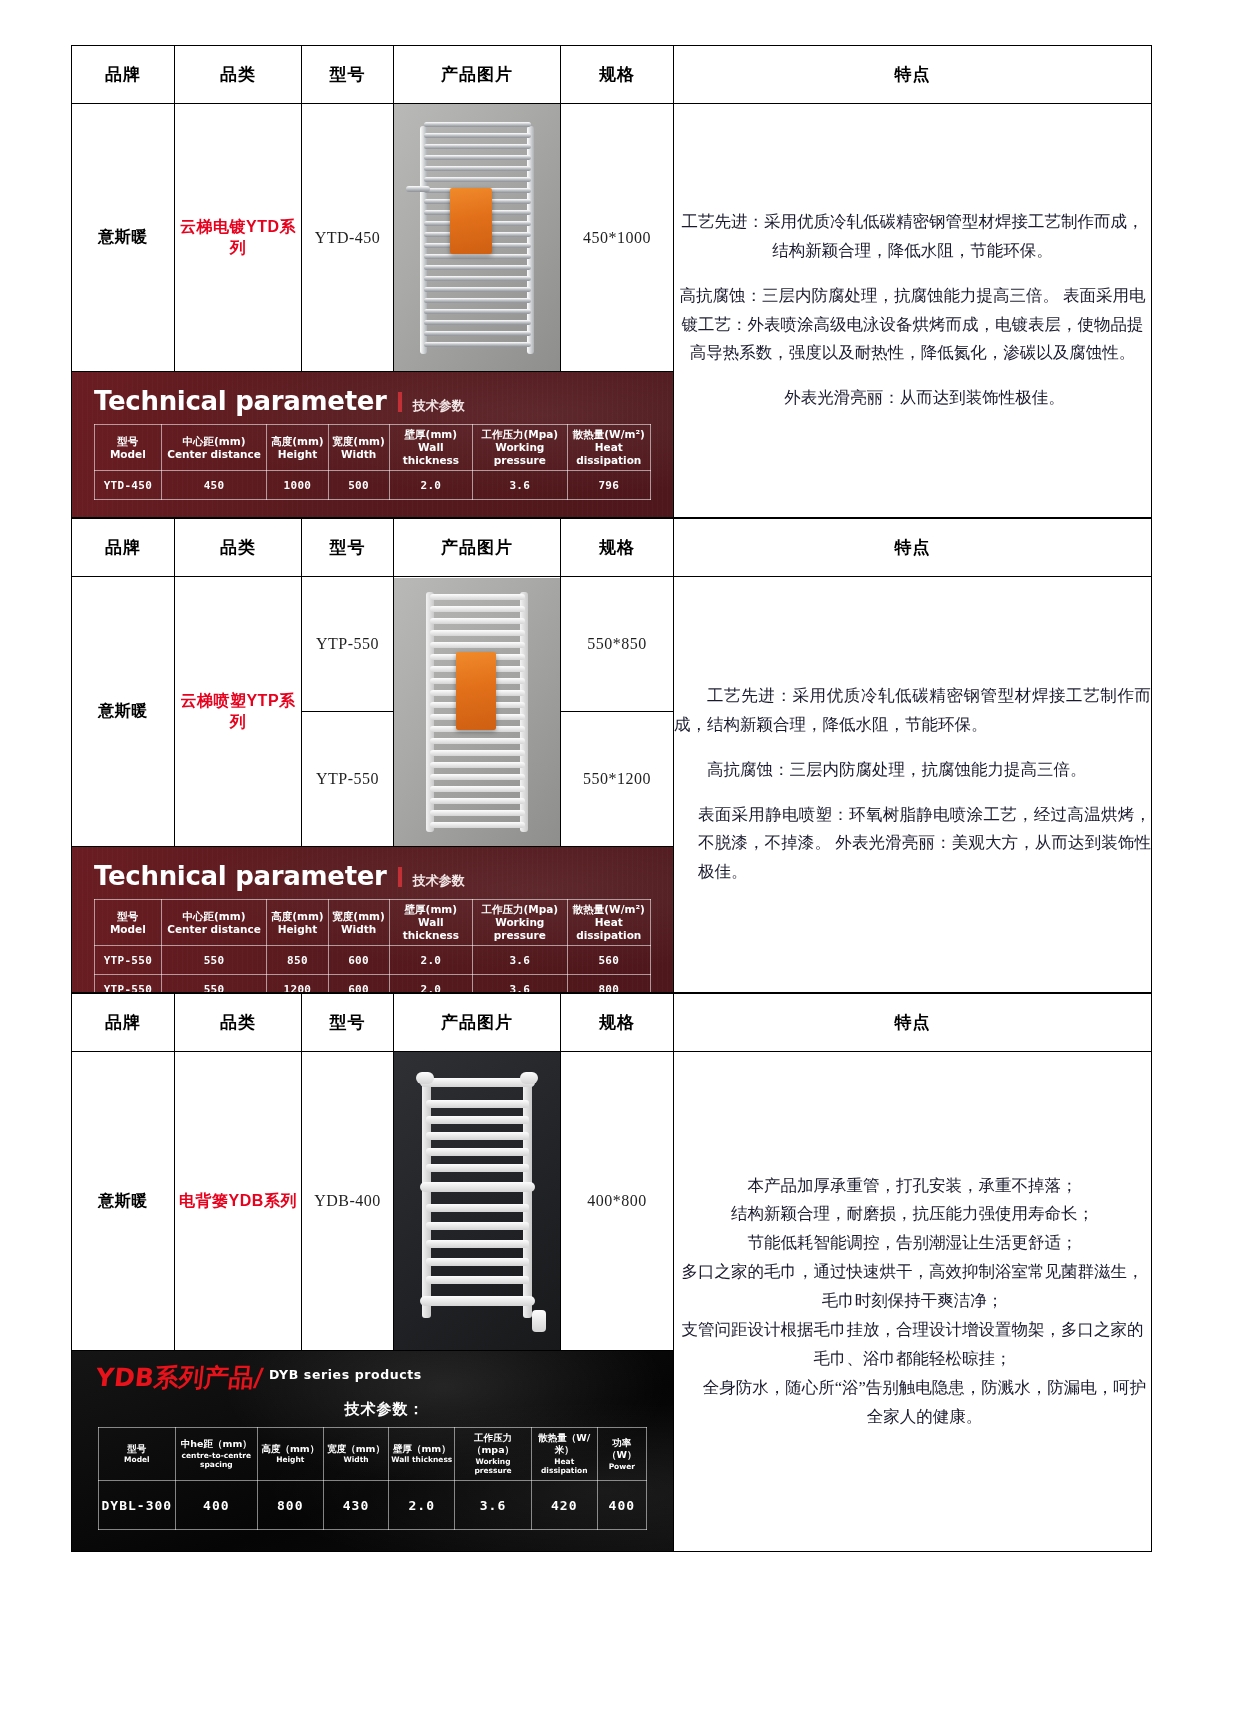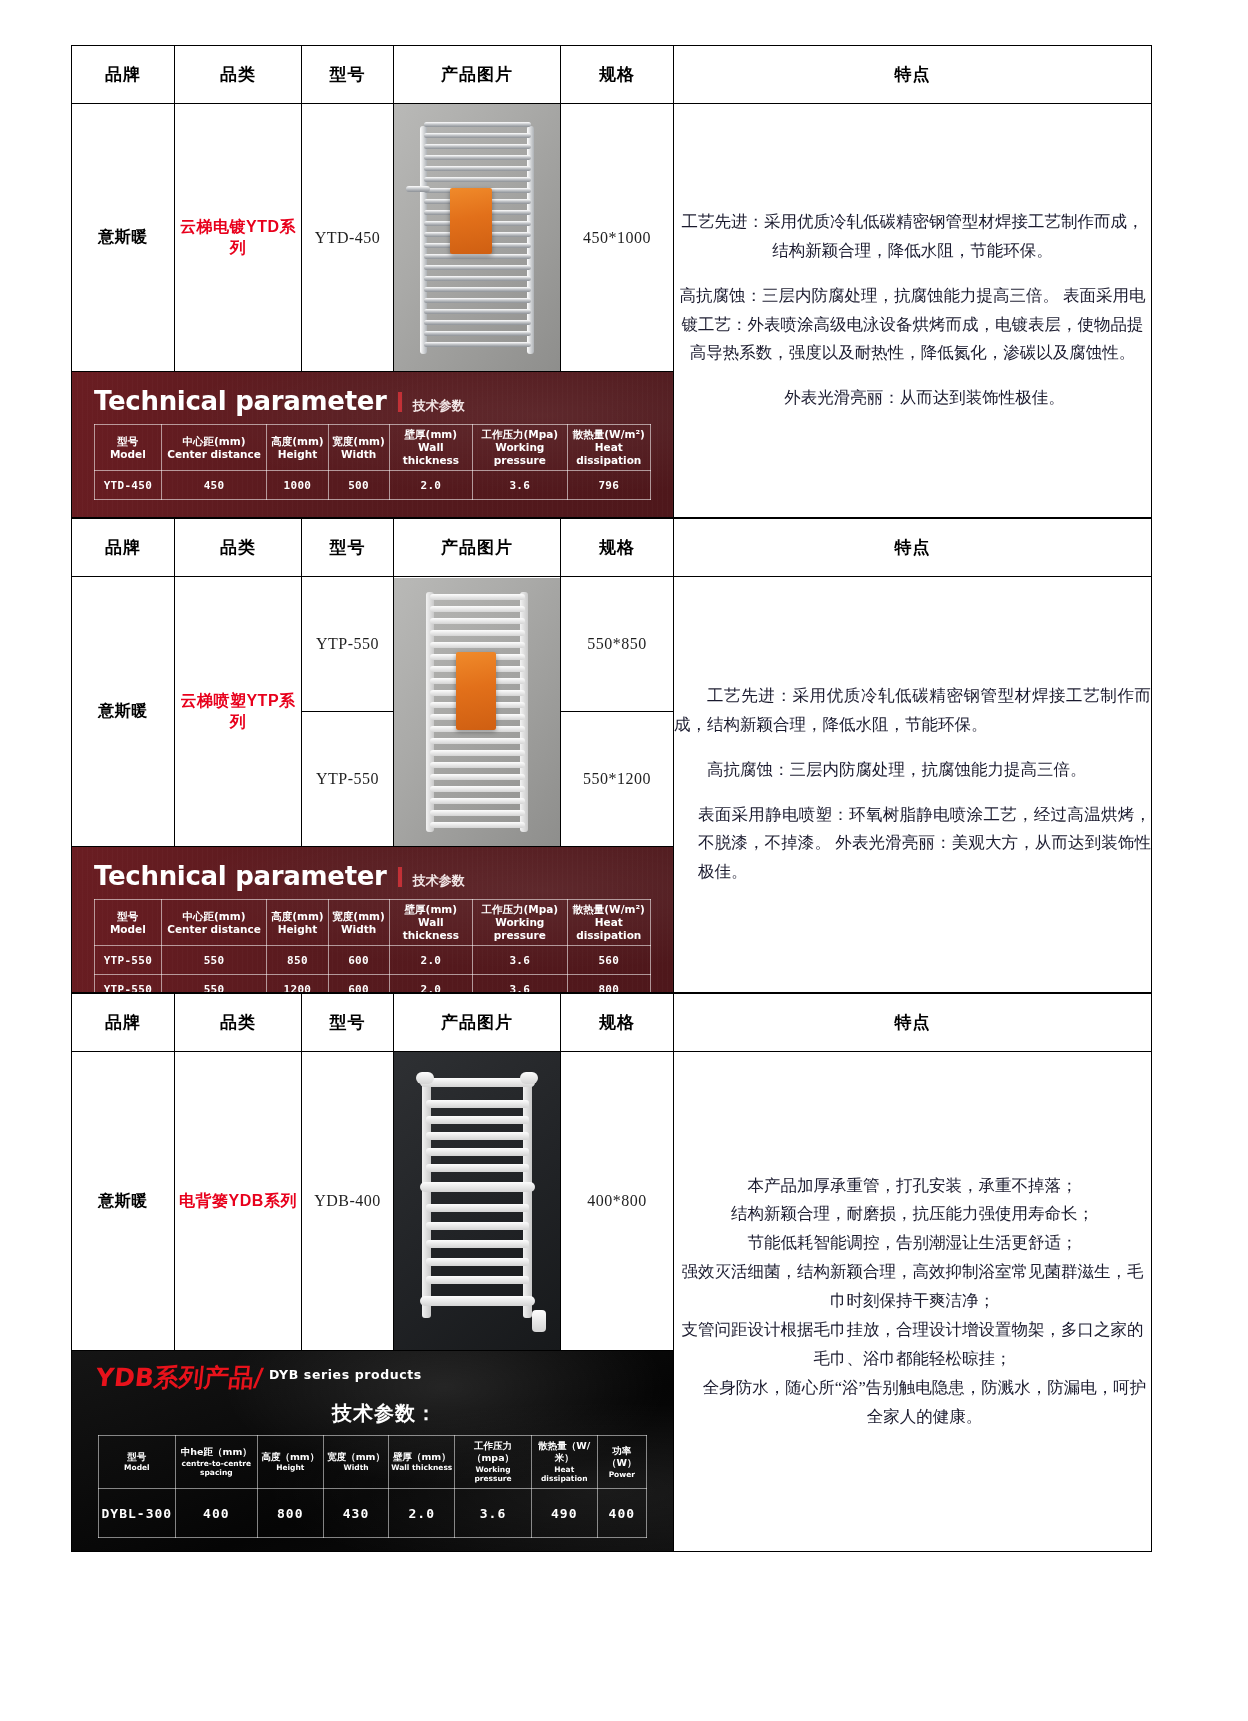--- a/index.html
+++ b/index.html
@@ -141,21 +141,21 @@
     line-height:1;
     transform:skewX(-6deg);
   }
   .ydb-head .en{
     font-family:"DejaVu Sans","Liberation Sans",sans-serif;
     font-weight:bold;font-size:12.5px;color:#ffffff;letter-spacing:.6px;
     line-height:1;margin-bottom:9px;
   }
   .ydb-sub{
     font-family:"DejaVu Sans","Liberation Sans",sans-serif;
-    font-weight:bold;font-size:20px;color:#fff;padding:6px 0 8px 24px;letter-spacing:1px;
+    font-weight:bold;font-size:15px;color:#fff;padding:6px 0 8px 24px;letter-spacing:1px;
   }
   table.ydb{
     border-collapse:collapse;table-layout:fixed;
     margin:0 26px;width:calc(100% - 52px);
     color:#fff;font-family:"DejaVu Sans","Liberation Sans",sans-serif;
   }
   table.ydb th,table.ydb td{
     border:1px solid rgba(255,255,255,.5);
     text-align:center;padding:4px 1px;
   }
@@ -499,21 +499,21 @@
           <div class="rail" style="left:26px;top:244px;width:115px;height:10px;border-radius:5px;"></div>
           <div class="rail" style="right:14px;top:258px;width:14px;height:22px;border-radius:4px;"></div>
         </div>
       </div>
     </td>
     <td class="spec">400*800</td>
     <td class="feat" rowspan="2">
       <p style="margin:0;">本产品加厚承重管，打孔安装，承重不掉落；</p>
       <p style="margin:0;">结构新颖合理，耐磨损，抗压能力强使用寿命长；</p>
       <p style="margin:0;">节能低耗智能调控，告别潮湿让生活更舒适；</p>
-      <p style="margin:0;">强效灭活细菌，结构新颖合理，高效抑制浴室常见菌群滋生，毛巾时刻保持干爽洁净；</p>
+      <p style="margin:0;">多口之家的毛巾，通过快速烘干，高效抑制浴室常见菌群滋生，毛巾时刻保持干爽洁净；</p>
       <p style="margin:0;">支管问距设计根据毛巾挂放，合理设计增设置物架，多口之家的毛巾、浴巾都能轻松晾挂；</p>
       <p style="margin:0;">全身防水，随心所“浴”告别触电隐患，防溅水，防漏电，呵护全家人的健康。</p>
     </td>
   </tr>
   <tr>
     <td colspan="5" style="padding:0;border:1.6px solid #000;">
       <div class="ydb-band" style="height:200px;">
         <div class="ydb-head">
           <span class="cn">YDB系列产品/</span>
           <span class="en">DYB series products</span>
@@ -543,21 +543,21 @@
             </tr>
           </thead>
           <tbody>
             <tr>
               <td>DYBL-300</td>
               <td>400</td>
               <td>800</td>
               <td>430</td>
               <td>2.0</td>
               <td>3.6</td>
-              <td>490</td>
+              <td>420</td>
               <td>400</td>
             </tr>
           </tbody>
         </table>
       </div>
     </td>
   </tr>
 </tbody>
     </table>
 

